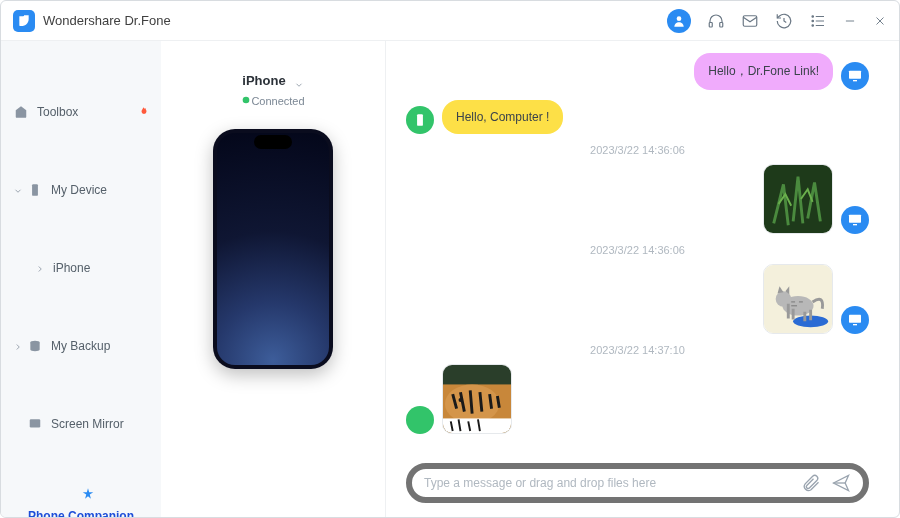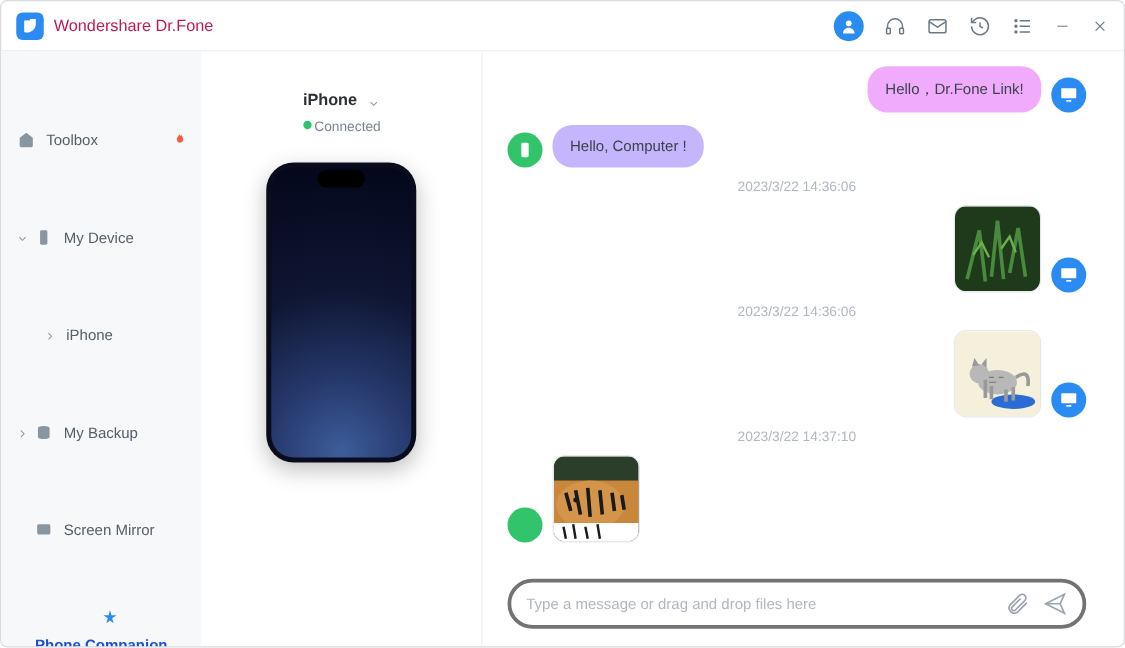--- a/index.html
+++ b/index.html
@@ -10,21 +10,21 @@
 }
 .titlebar {
   height: 40px; display: flex; align-items: center; padding: 0 12px;
   border-bottom: 1px solid #eef0f2;
 }
 .app-logo {
   width: 22px; height: 22px; background: #2a8bf2; border-radius: 5px;
   display: flex; align-items: center; justify-content: center; margin-right: 8px;
 }
 .app-logo svg { width: 14px; height: 14px; fill: #fff; }
-.app-title { font-size: 13px; color: #be185d; font-weight: 500; }
+.app-title { font-size: 13px; color: #404040; font-weight: 500; }
 .titlebar-spacer { flex: 1; }
 .title-icons { display: flex; gap: 16px; align-items: center; }
 .title-ico { width: 18px; height: 18px; display: flex; align-items: center; justify-content: center; cursor: pointer; }
 .title-ico svg { width: 18px; height: 18px; stroke: #6b7885; fill: none; stroke-width: 1.6; }
 .person-circ { width: 24px; height: 24px; border-radius: 50%; background: #2a8bf2; display: flex; align-items: center; justify-content: center; }
 .person-circ svg { fill: #fff; stroke: none; width: 14px; height: 14px; }
 .win-ctrl { width: 14px; height: 14px; }
 .win-ctrl svg { stroke: #6b7885; stroke-width: 1.6; }
 .main { display: flex; height: calc(100% - 40px); }
 .sidebar { width: 160px; background: #f6f8fa; padding: 8px 0; }
@@ -62,26 +62,26 @@
 .chat-scroll { flex: 1; overflow-y: auto; padding: 12px 30px 6px 20px; }
 .ts { text-align: center; font-size: 11px; color: #b0b8c0; margin: 4px 0 8px; }
 .msg-row { display: flex; align-items: flex-end; gap: 8px; margin-bottom: 10px; }
 .msg-row.right { justify-content: flex-end; }
 .avatar-c { width: 28px; height: 28px; border-radius: 50%; display: flex; align-items: center; justify-content: center; flex-shrink: 0; }
 .av-phone { background: #32c46a; }
 .av-phone svg { width: 14px; height: 14px; fill: #fff; }
 .av-pc { background: #2a8bf2; }
 .av-pc svg { width: 16px; height: 16px; fill: #fff; }
 .bubble { max-width: 280px; padding: 10px 14px; font-size: 12px; border-radius: 16px; }
-.bubble-left { background: #c4b5fd; color: #3b434b; }
+.bubble-left { background: #fde047; color: #3b434b; }
 .bubble-right { background: #f0abfc; color: #3b434b; }
 .img-bubble { width: 70px; height: 70px; border-radius: 10px; overflow: hidden; border: 1px solid #e6e9ec; }
 .img-bubble svg { width: 100%; height: 100%; display: block; }
 .composer {
-  margin: 8px 30px 14px 20px; height: 40px; border: 3px solid #737373; border-radius: 20px;
+  margin: 8px 30px 14px 20px; height: 40px; border: 6px solid #737373; border-radius: 20px;
   display: flex; align-items: center; padding: 4px 12px; gap: 10px;
 }
 .composer input { flex: 1; border: none; outline: none; font-size: 12px; color: #3b434b; background: transparent; }
 .composer input::placeholder { color: #b0b8c0; }
 .comp-ico { width: 20px; height: 20px; cursor: pointer; }
 .comp-ico svg { width: 20px; height: 20px; stroke: #9aa4af; fill: none; stroke-width: 1.6; }
 </style>
 </head>
 <body>
 

